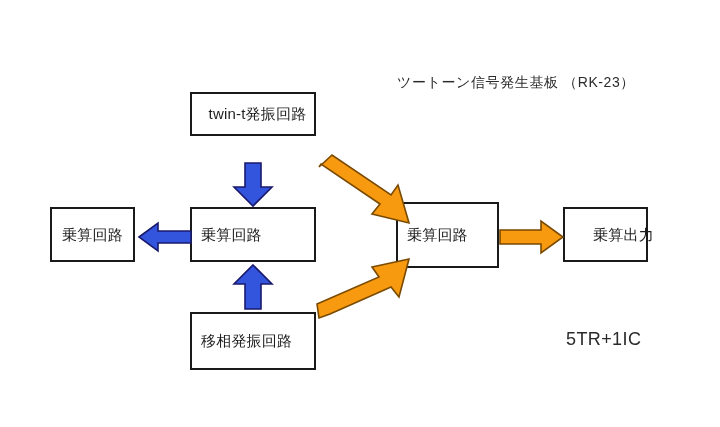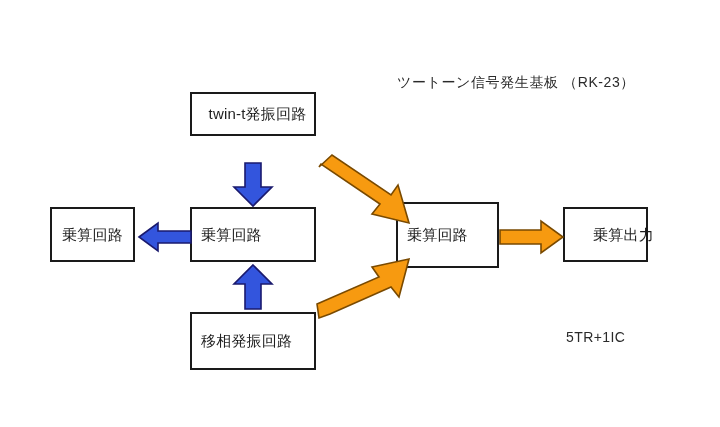--- a/index.html
+++ b/index.html
@@ -41,21 +41,21 @@
   .free-text {
     position: absolute;
     color: #2a2a2a;
     white-space: nowrap;
   }
   #title-text {
     font-size: 14px;
     letter-spacing: 0.6px;
   }
   #chip-count-text {
-    font-size: 14px;
+    font-size: 18px;
     letter-spacing: 0.4px;
   }
   .arrow-svg {
     position: absolute;
     overflow: visible;
   }
 </style>
 </head>
 <body>
 

